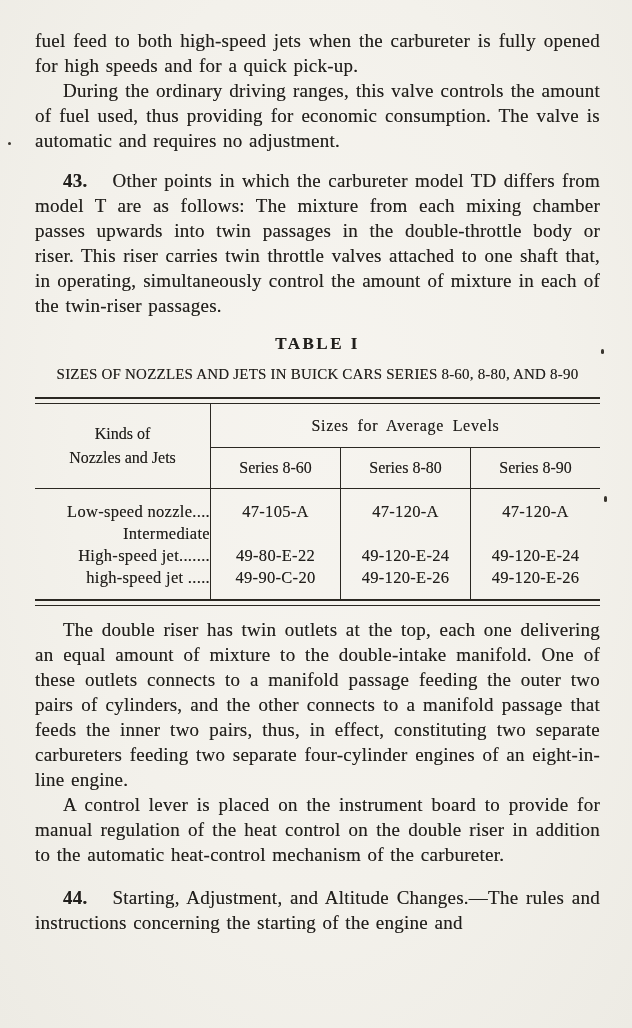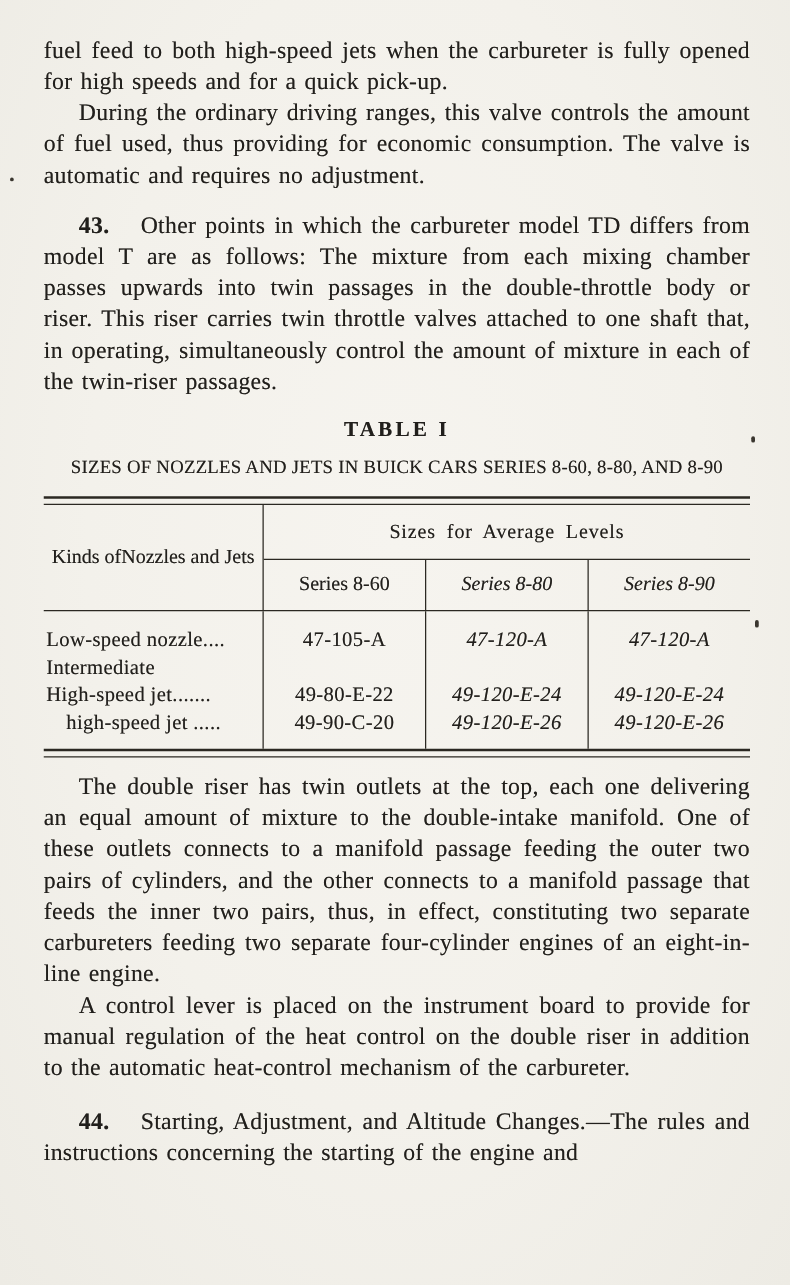--- a/index.html
+++ b/index.html
@@ -53,41 +53,42 @@
     font-size: 15px; letter-spacing: 0.2px;
     white-space: nowrap;
   }
   .ctable { margin-top: 14px; font-size: 16px; line-height: normal; }
   .drule  { height: 4px; border-top: 2px solid #2b2822; border-bottom: 1px solid #2b2822; }
   .hrule  { border-top: 1.5px solid #2b2822; height: 0; }
   .thead  { display: flex; }
   .col1h {
     width: 176px; box-sizing: border-box;
     border-right: 1.5px solid #2b2822;
-    display: flex; flex-direction: row;
+    display: flex; flex-direction: column;
     justify-content: center; align-items: center;
     text-align: left; line-height: 24px; font-size: 16px;
   }
   .theadr { flex: 1; }
   .groupd {
     height: 43px;
     display: flex; align-items: center; justify-content: center;
     letter-spacing: 0.7px; word-spacing: 4px;
   }
   .seriesrow { display: flex; }
   .sercell {
     flex: 1; height: 40px; box-sizing: border-box;
     display: flex; align-items: center; justify-content: center;
   }
-  .vline { border-left: 1.5px solid #2b2822; font-style: italic; }
+  .vline { border-left: 1.5px solid #2b2822; }
   .tbody { display: flex; }
   .col1b {
     width: 176px; box-sizing: border-box;
     border-right: 1.5px solid #2b2822;
     padding: 12px 0 10px 2px;
+    text-align: right;
   }
   .lbl { height: 22px; line-height: 22px; font-size: 16.5px; white-space: nowrap; letter-spacing: 0.3px; }
   .lbl.indent { padding-left: 16px; }
   .vcol { flex: 1; box-sizing: border-box; padding: 12px 0 10px; text-align: center; }
   .val { height: 22px; line-height: 22px; font-size: 16.5px; letter-spacing: 0.3px; }
   
   .speck { position: absolute; background: #3a362f; border-radius: 50%; }
   .speck.s1 { left: 604px; top: 496px; width: 3px; height: 6px; border-radius: 2px; }
   .speck.s2 { left: 601px; top: 349px; width: 3px; height: 5px; border-radius: 2px; }
   .speck.s3 { left: 8px;  top: 142px; width: 3px; height: 3px; }

